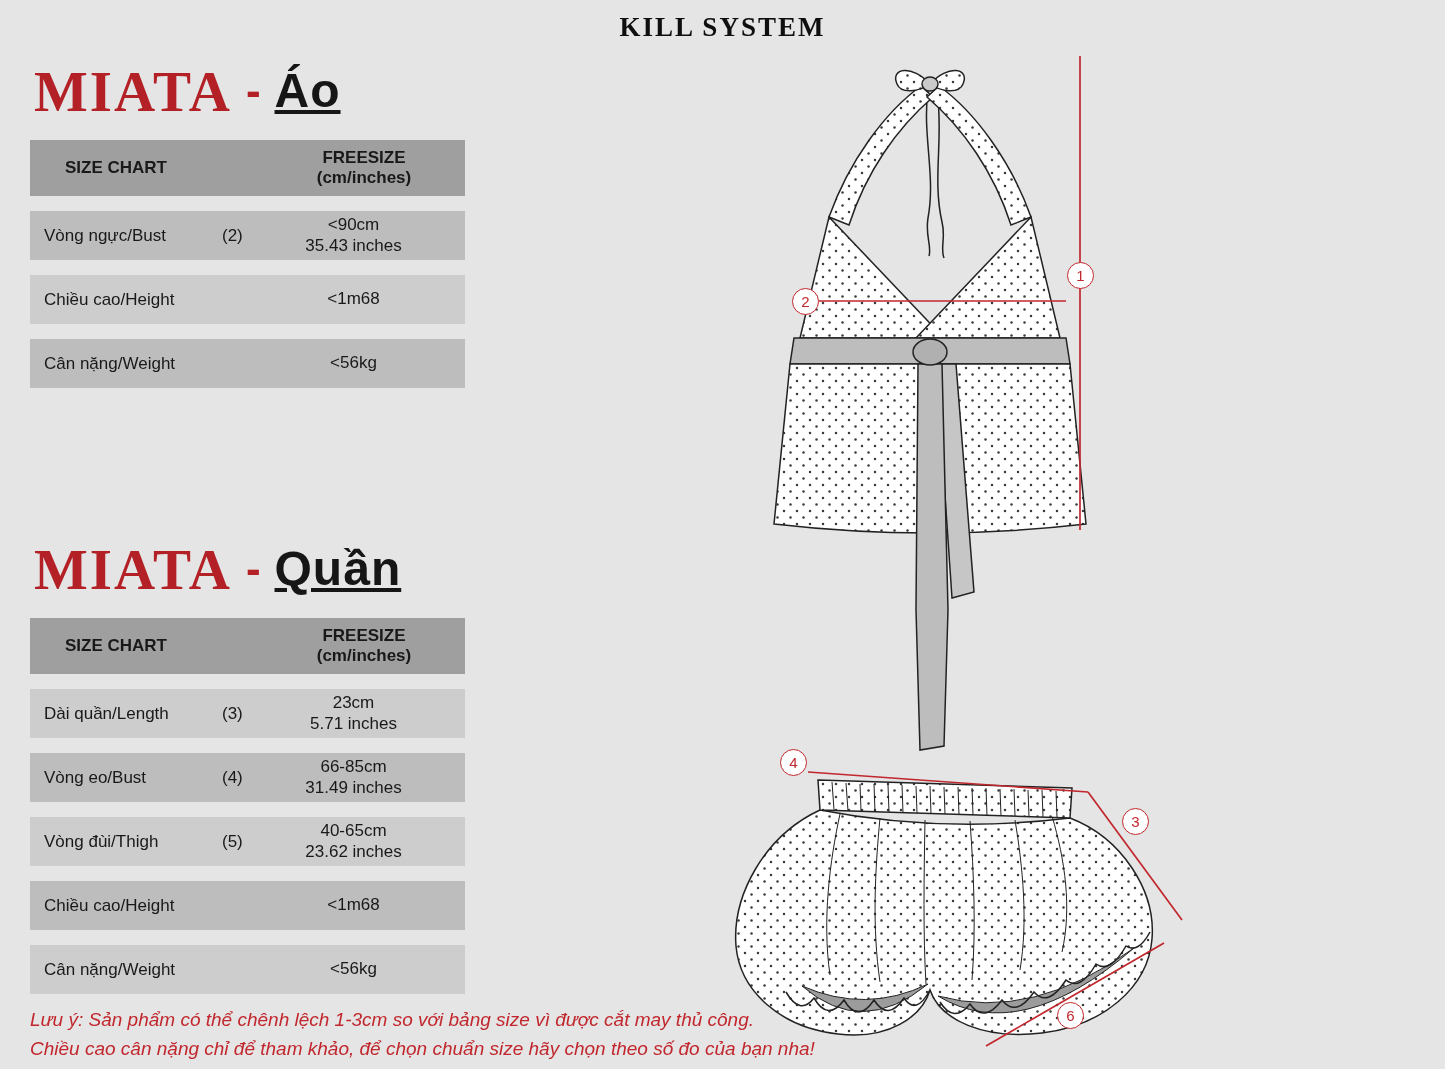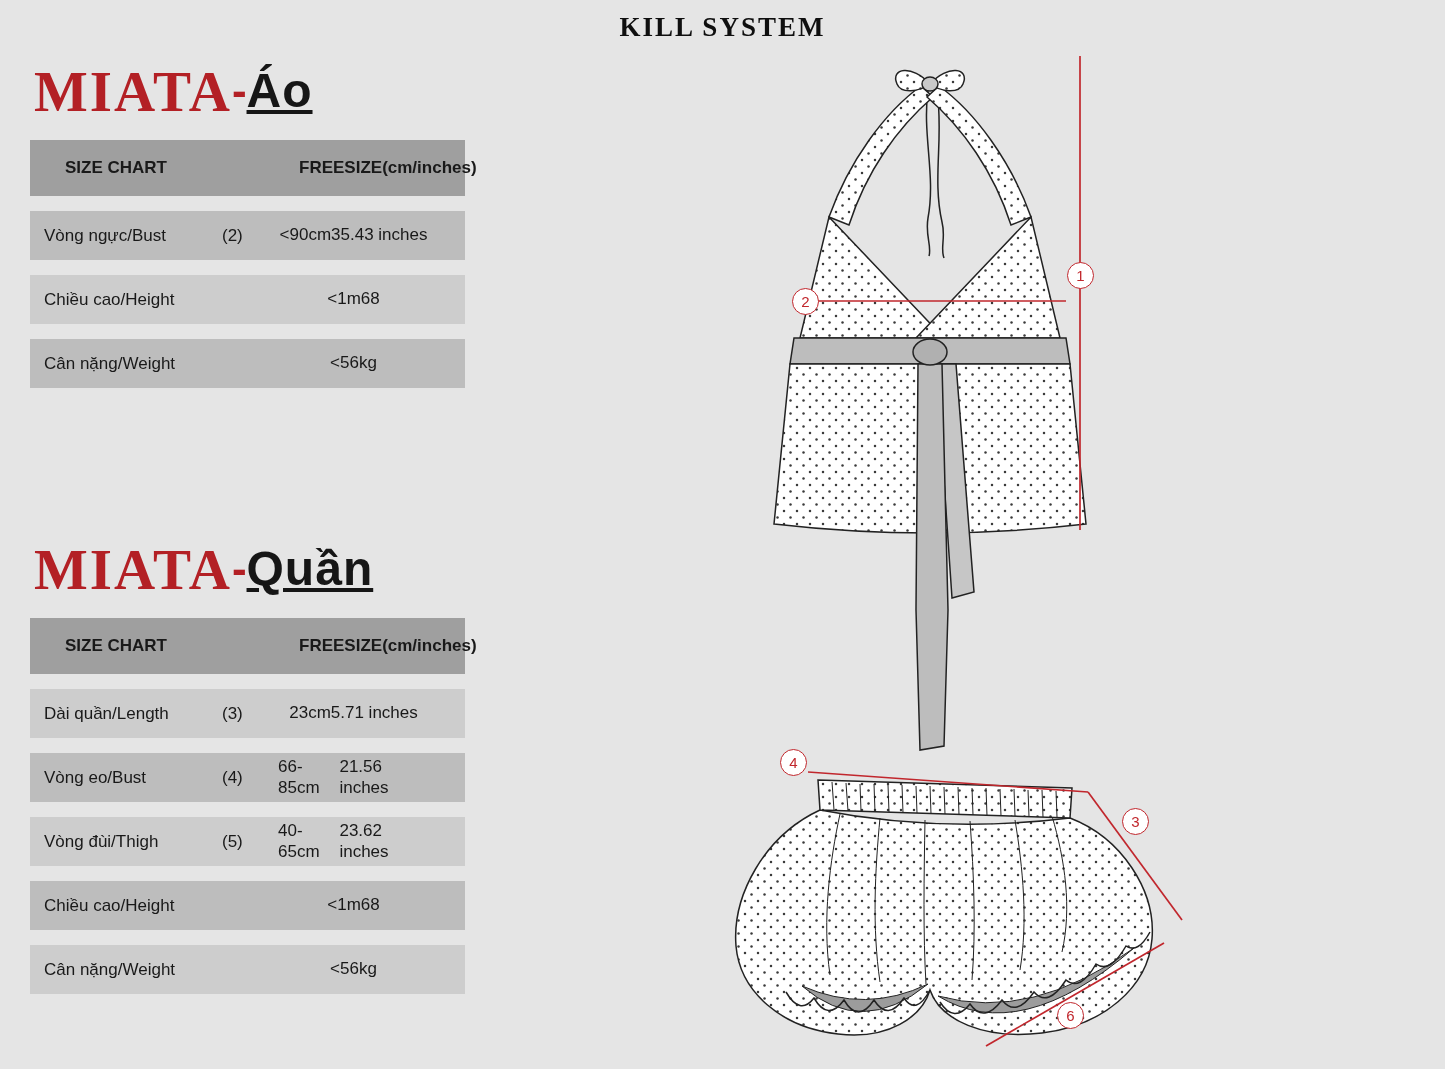--- a/index.html
+++ b/index.html
@@ -7,34 +7,34 @@
         font-family:"Liberation Sans",sans-serif;color:#191919;}
 
   .brand{position:absolute;top:12px;left:0;width:100%;text-align:center;
          font-family:"Liberation Serif",serif;font-weight:700;font-size:27px;
          letter-spacing:2px;color:#0f0f0f;}
 
   .panel{position:absolute;left:30px;width:435px;}
   .panel-1{top:58px;}
   .panel-2{top:536px;}
 
-  .sec-title{margin:0 0 16px 4px;display:flex;align-items:center;height:66px;line-height:1;}
+  .sec-title{margin:0 0 16px 4px;display:flex;align-items:center;gap:14px;height:66px;line-height:1;}
   .t-main{font-family:"Liberation Serif",serif;font-size:57px;color:#b32025;letter-spacing:2px;}
   .t-sep{font-size:44px;color:#b32025;}
   .t-sub{font-size:48px;color:#161616;letter-spacing:1px;text-decoration:underline;}
 
   .trow{display:flex;align-items:center;height:49px;margin-bottom:15px;font-size:17px;color:#191919;}
   .trow:last-child{margin-bottom:16px;}
   .thead{height:56px;background:#9f9f9f;font-weight:700;padding-left:21px;}
   .r-a{background:#cdcdcd;}
   .r-b{background:#bdbdbd;}
   .c-label{flex:0 0 178px;padding-left:14px;}
   .c-ref{flex:0 0 56px;}
-  .c-val{flex:1;display:flex;flex-direction:row;align-items:center;justify-content:center;
-         line-height:1.2;padding-right:36px;text-align:left;}
+  .c-val{flex:1;display:flex;flex-direction:column;align-items:center;justify-content:center;
+         line-height:1.2;padding-right:36px;text-align:right;}
 
   .notes{position:absolute;left:30px;top:1006px;color:#c1272d;font-style:italic;
          font-size:19px;line-height:1.5;}
 
   .figure{position:absolute;left:690px;top:40px;width:520px;height:1012px;}
 
   .marker{position:absolute;width:27px;height:27px;box-sizing:border-box;
           border:1.6px solid #c1272d;border-radius:50%;background:#ffffff;color:#c1272d;
           font-size:15px;display:flex;align-items:center;justify-content:center;z-index:5;}
 </style>
@@ -108,21 +108,21 @@
         <span class="c-val">
           <span>23cm</span>
           <span>5.71 inches</span>
         </span>
       </div>
       <div class="trow r-b">
         <span class="c-label">Vòng eo/Bust</span>
         <span class="c-ref">(4)</span>
         <span class="c-val">
           <span>66-85cm</span>
-          <span>21.56 inches</span>
+          <span>31.49 inches</span>
         </span>
       </div>
       <div class="trow r-a">
         <span class="c-label">Vòng đùi/Thigh</span>
         <span class="c-ref">(5)</span>
         <span class="c-val">
           <span>40-65cm</span>
           <span>23.62 inches</span>
         </span>
       </div>
@@ -197,14 +197,18 @@
       </g>
     </svg>
   </div>
 
   <div class="marker" style="left:1067px;top:262px">1</div>
   <div class="marker" style="left:792px;top:288px">2</div>
   <div class="marker" style="left:780px;top:749px">4</div>
   <div class="marker" style="left:1122px;top:808px">3</div>
   <div class="marker" style="left:1057px;top:1002px">6</div>
 
+  <div class="notes">
+    <div>Lưu ý: Sản phẩm có thể chênh lệch 1-3cm so với bảng size vì được cắt may thủ công.</div>
+    <div>Chiều cao cân nặng chỉ để tham khảo, để chọn chuẩn size hãy chọn theo số đo của bạn nha!</div>
+  </div>
 
 </div>
 
 </body></html>

